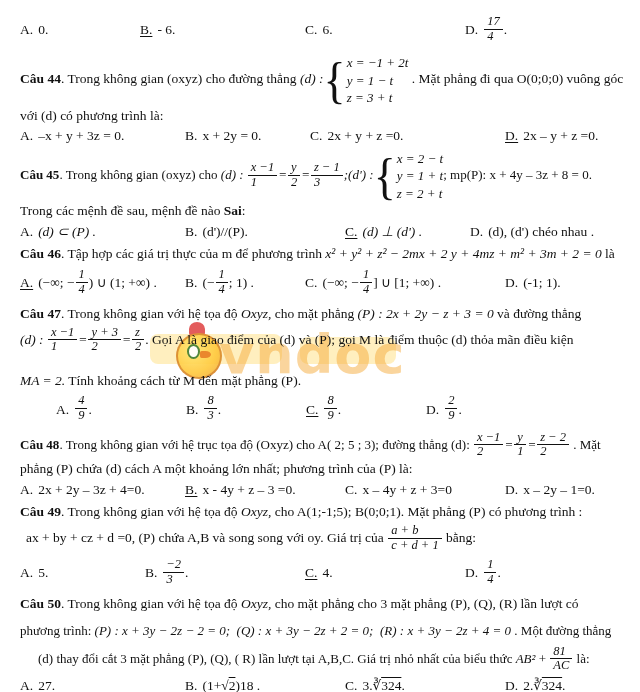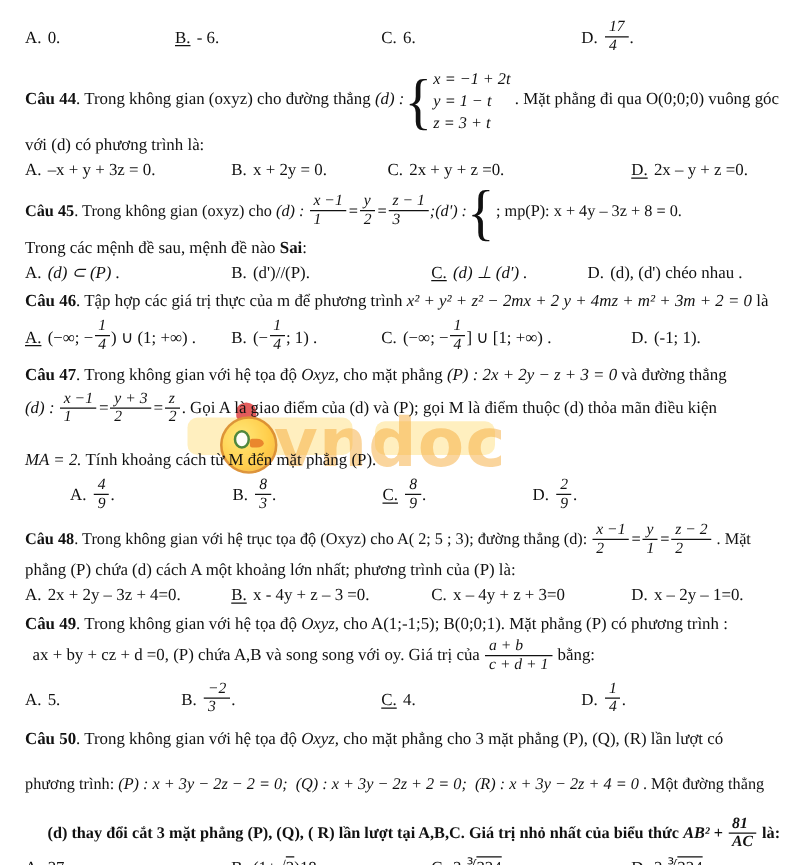--- a/index.html
+++ b/index.html
@@ -121,20 +121,25 @@
             <span>2x – y + z =0.</span>
           </span>
       </div>
     </div>
 
     <div class="q">
       <div class="line nw sz13">
         <span class="b">Câu 45</span><span>. Trong không gian (oxyz) cho </span><span class="mi">(d) :</span>
         <span class="fr"><span class="n">x −1</span><span class="d">1</span></span><span class="mi">=</span><span class="fr"><span class="n">y</span><span class="d">2</span></span><span class="mi">=</span><span class="fr"><span class="n">z − 1</span><span class="d">3</span></span><span class="mi">;(d') :</span><span class="cases">
             <span class="brace">{</span>
+            <span class="cl">
+              <span>x = 2 − t</span>
+              <span>y = 1 + t</span>
+              <span>z = 2 + t</span>
+            </span>
           </span><span>;  mp(P): x + 4y – 3z + 8 = 0.</span>
       </div>
       <div class="line"><span>Trong các mệnh đề sau, mệnh đề nào </span><span class="b">Sai</span><span>:</span></div>
       <div class="row">
         <span class="ans" style="width:165px">
             <span class="ol">A.</span>
             <span class="mi">(d) ⊂ (P) .</span>
           </span>
         <span class="ans" style="width:160px">
             <span class="ol">B.</span>
@@ -294,24 +299,24 @@
             </span>
             <span>.</span>
           </span>
       </div>
     </div>
 
     <div class="q">
       <div class="line nw">
         <span class="b">Câu 50</span><span>. Trong không gian với hệ tọa độ </span><span class="mi">Oxyz,</span><span> cho mặt phẳng cho 3 mặt phẳng (P), (Q), (R) lần lượt có</span>
       </div>
-      <div class="line nw sz13" style="margin-top:20px;">
+      <div class="line nw sz13" style="margin-top:10px;">
         <span>phương trình: </span><span class="mi">(P) : x + 3y − 2z − 2 = 0;</span>&nbsp;&nbsp;<span class="mi">(Q) : x + 3y − 2z + 2 = 0;</span>&nbsp;&nbsp;<span class="mi">(R) : x + 3y − 2z + 4 = 0</span><span> . Một đường thẳng</span>
       </div>
-      <div class="line nw sz13" style="margin-top:17px;padding-left:18px;font-weight:bold;">
+      <div class="line nw sz13" style="margin-top:6px;padding-left:18px;">
         <span>(d) thay đổi cắt 3 mặt phẳng (P), (Q), ( R) lần lượt tại A,B,C. Giá trị nhỏ nhất của biểu thức </span><span class="mi">AB²</span><span> + </span><span class="fr"><span class="n">81</span><span class="d mi">AC</span></span><span> là:</span>
       </div>
       <div class="row">
         <span class="ans" style="width:165px">
             <span class="ol u">A.</span>
             <span>27.</span>
           </span>
         <span class="ans" style="width:160px">
             <span class="ol">B.</span>
             <span>(1+ </span>

